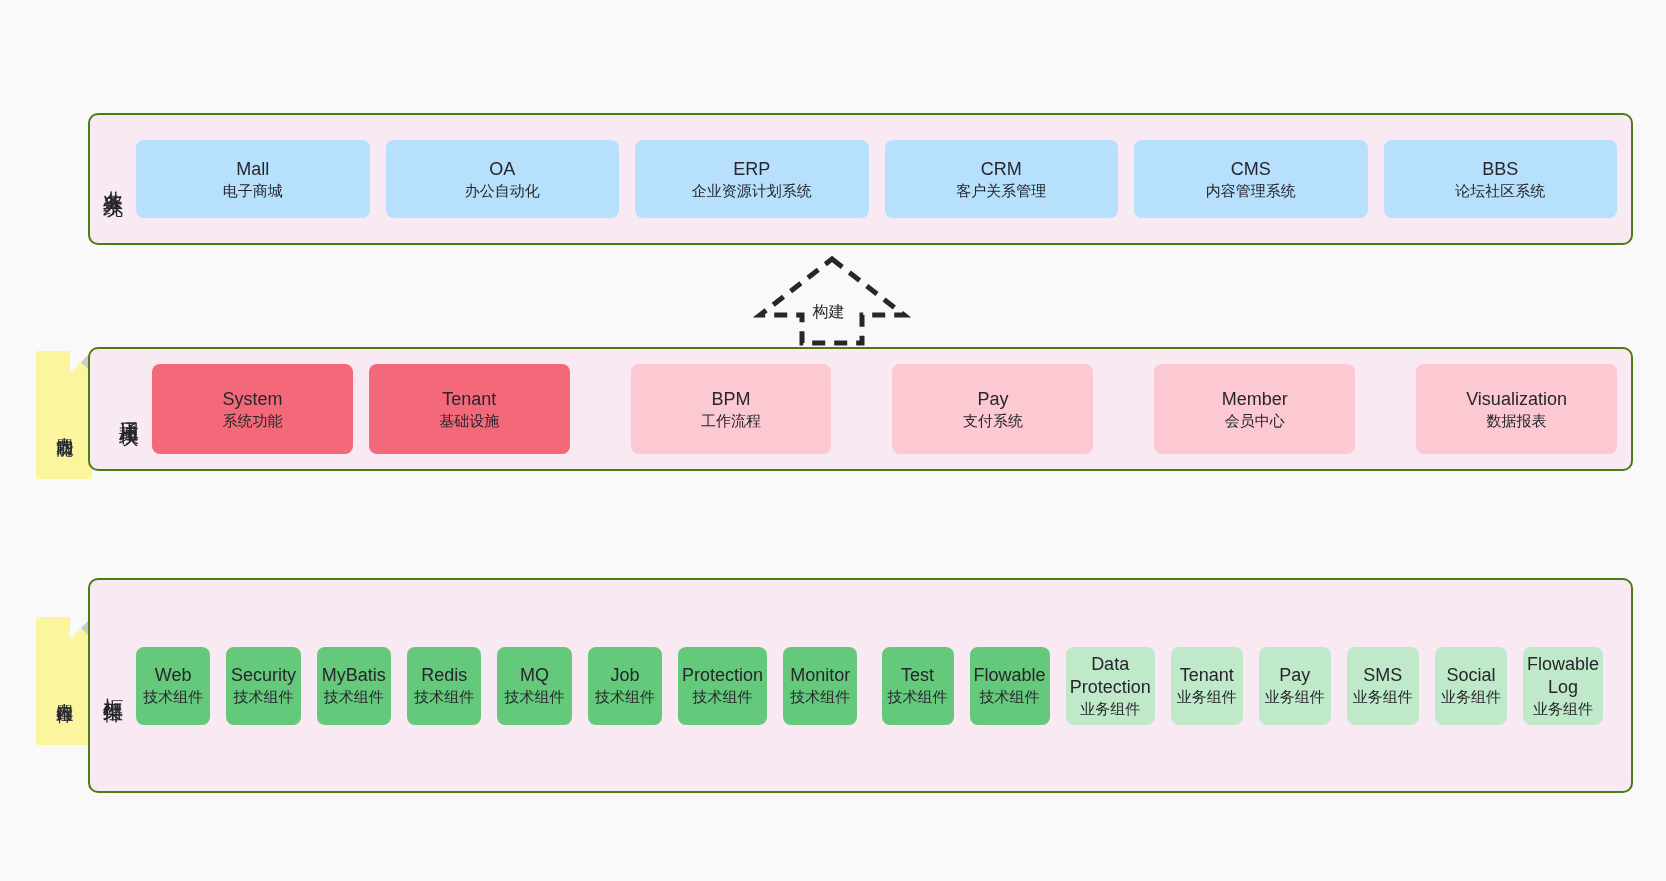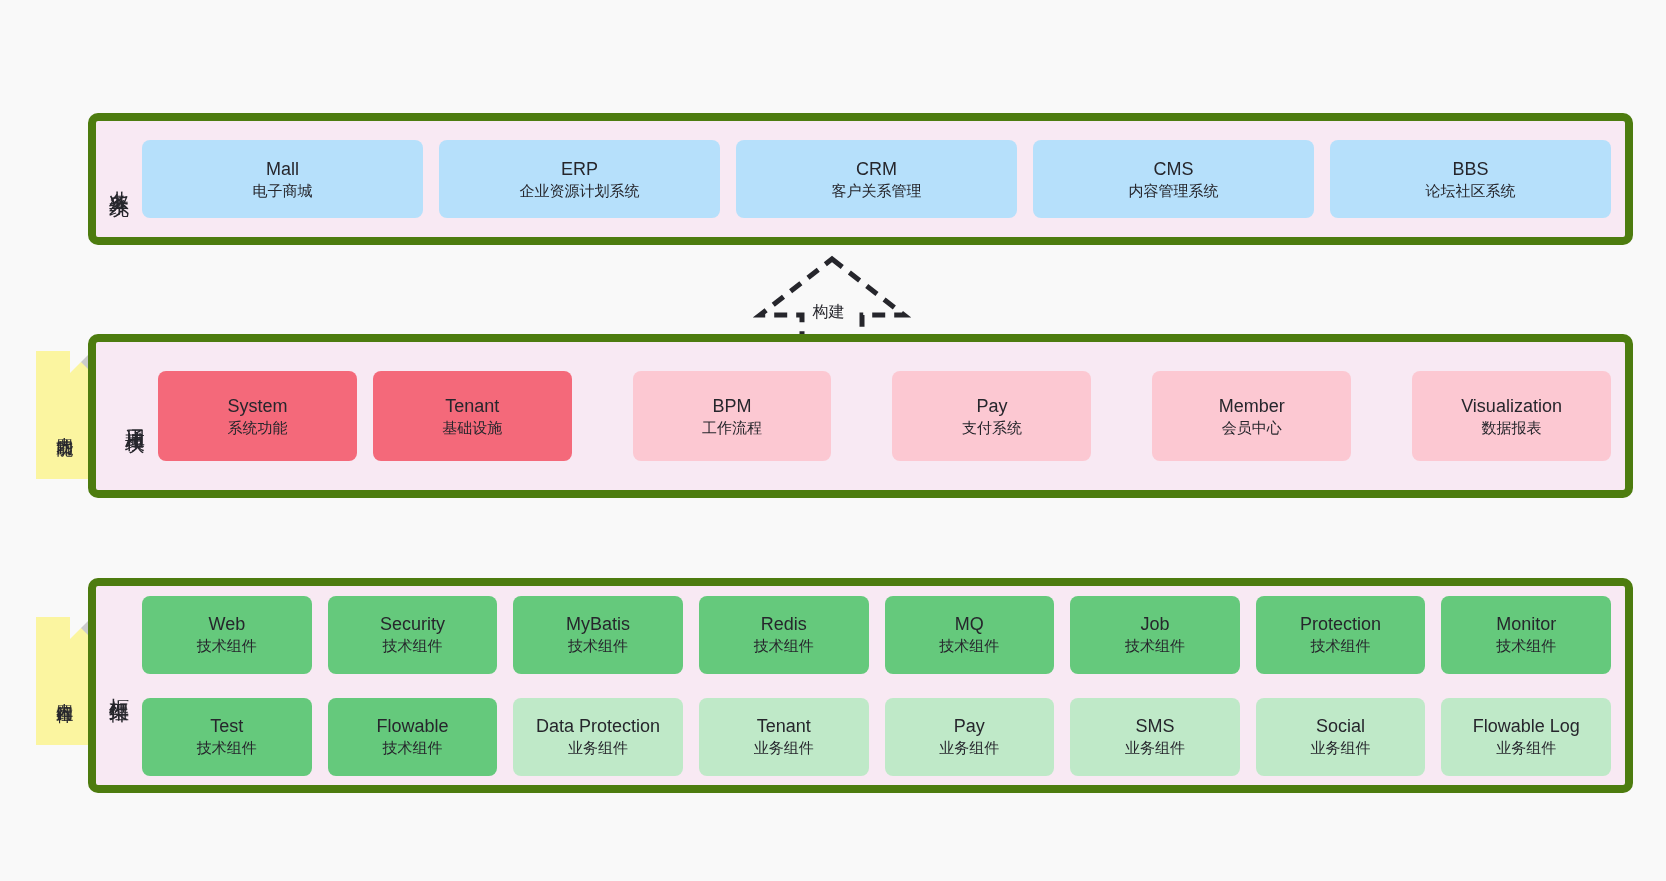--- a/index.html
+++ b/index.html
@@ -16,21 +16,21 @@
     position: relative;
     width: 1666px;
     height: 881px;
     background: #f9f9f9;
   }
 
   
   .layer {
     position: absolute;
     background: #f8e9f3;
-    border: 8px solid #4d7c0f;
+    border: 2px solid #4d7c0f;
     border-radius: 10px;
     display: flex;
     align-items: stretch;
   }
 
   
   .layer-caption {
     writing-mode: vertical-rl;
     text-orientation: upright;
     display: flex;
@@ -47,24 +47,24 @@
   }
 
   .layer-body {
     flex: 1 1 auto;
     display: flex;
     align-items: center;
     padding: 12px 14px 12px 0;
   }
 
   .layer-body.grid2 {
-    flex-direction: column;
+    flex-direction: row;
     justify-content: center;
     gap: 24px;
-    padding: 16px 14px 16px 0;
+    padding: 16px 28px 16px 0;
   }
 
   .row {
     display: flex;
     width: 100%;
     gap: 16px;
   }
 
   
   .node {
@@ -148,20 +148,24 @@
   <div class="layer" id="layer-business" style="left:88px; top:113px; width:1545px; height:132px;">
     <div class="layer-caption">业务系统</div>
     <div class="layer-body">
       <div class="row">
 
         <div class="node biz">
           <span class="t1">Mall</span>
           <span class="t2">电子商城</span>
         </div>
 
+        <div class="node biz">
+          <span class="t1">OA</span>
+          <span class="t2">办公自动化</span>
+        </div>
 
         <div class="node biz">
           <span class="t1">ERP</span>
           <span class="t2">企业资源计划系统</span>
         </div>
 
         <div class="node biz">
           <span class="t1">CRM</span>
           <span class="t2">客户关系管理</span>
         </div>
@@ -186,21 +190,21 @@
     </svg>
     <div class="arrow-label">构建</div>
   </div>
 
   <div class="sticky" id="sticky-builtin-function" style="left:36px; top:351px; height:128px;">
     <div class="fold"></div>
     <div class="fold-notch"></div>
     <div class="label">内置功能</div>
   </div>
 
-  <div class="layer" id="layer-common" style="left:88px; top:334px; width:1545px; height:164px;padding-left:16px;">
+  <div class="layer" id="layer-common" style="left:88px; top:347px; width:1545px; height:124px;padding-left:16px;">
     <div class="layer-caption">通用模块</div>
     <div class="layer-body">
       <div class="row">
 
         <div class="node core">
           <span class="t1">System</span>
           <span class="t2">系统功能</span>
         </div>
 
         <div class="node core">

